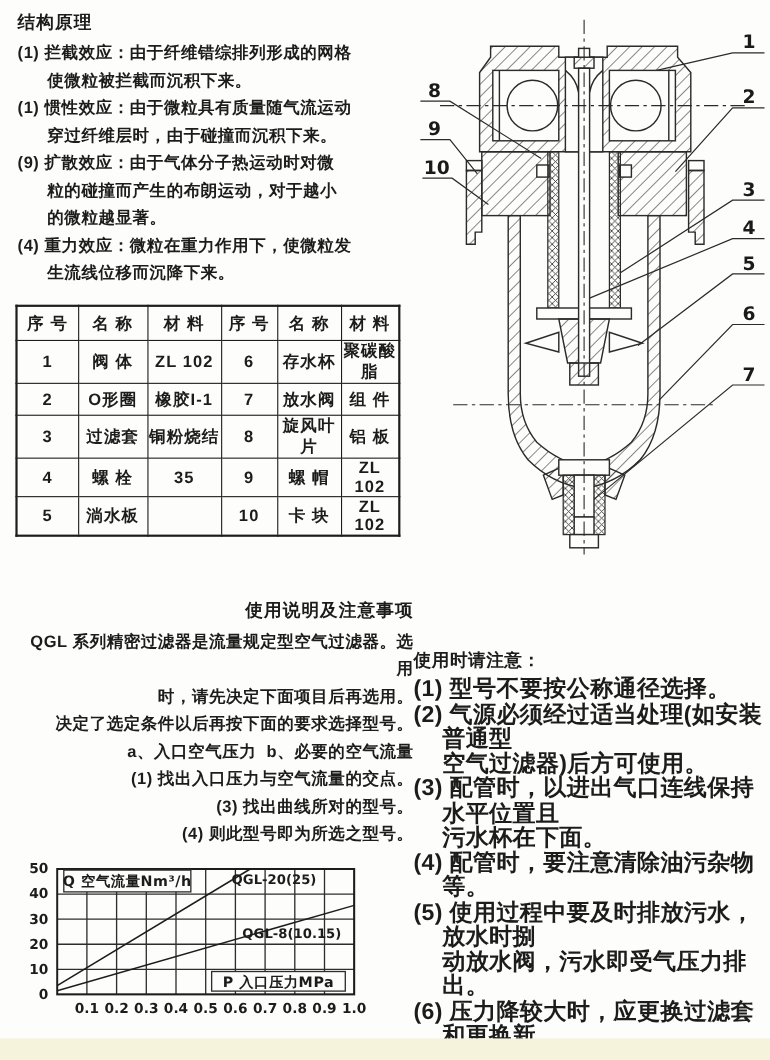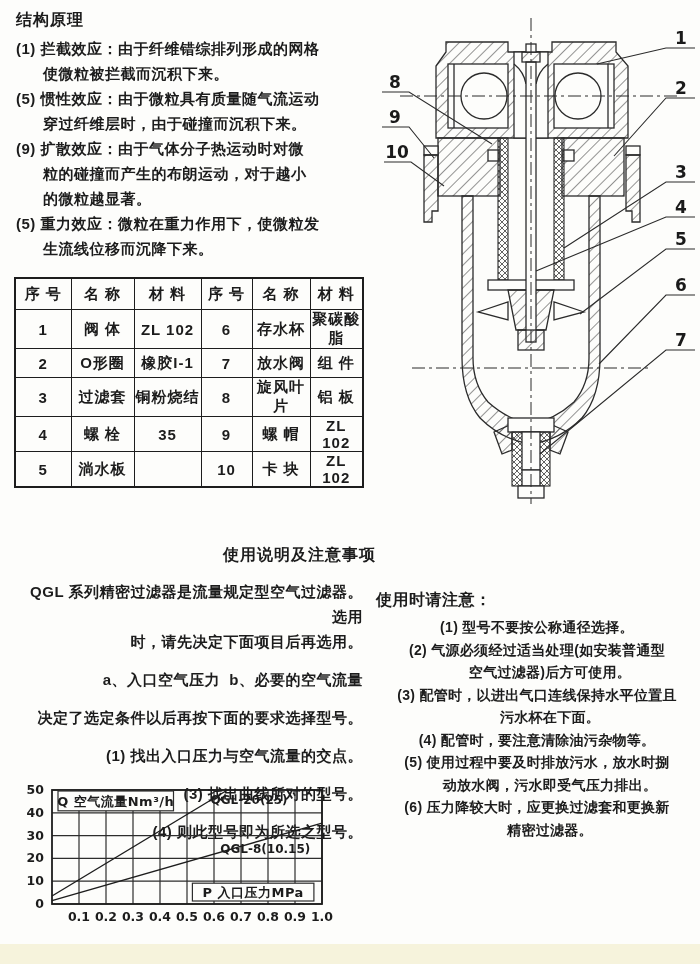--- a/index.html
+++ b/index.html
@@ -10,25 +10,25 @@
   }
   
   .sec{position:absolute;}
   .sec-title{font-size:16px;font-weight:700;letter-spacing:1px;margin:0 0 5px 0;}
   .titem{
     font-size:15px;font-weight:600;line-height:25px;letter-spacing:.5px;
     white-space:pre-wrap;padding-left:27px;text-indent:-27px;margin:0;
   }
   .pline{
     font-size:15px;font-weight:600;line-height:25px;letter-spacing:.5px;
-    white-space:pre-wrap;margin:13px;
+    white-space:pre-wrap;margin:0;
   }
   .hang{
-    font-size:14px;font-weight:600;line-height:22.5px;letter-spacing:.3px;
-    white-space:pre-wrap;padding-left:26px;text-indent:-26px;margin:0;text-align:center;
+    font-size:21px;font-weight:600;line-height:22.5px;letter-spacing:.3px;
+    white-space:pre-wrap;padding-left:26px;text-indent:-26px;margin:0;
   }
   #principles{left:16px;top:10px;width:352px;}
   #usage{left:14px;top:545px;width:362px;text-align:right;}
   #notes{left:376px;top:545px;width:322px;}
   #notes .sec-title{letter-spacing:.5px;margin-top:45px;}
   
   #parts-table-wrap{position:absolute;left:14px;top:277px;}
   table.parts{border-collapse:collapse;border:2.2px solid #1d1d1d;background:#fdfdfb;}
   table.parts td,table.parts th{
     border:1.6px solid #1d1d1d;text-align:center;vertical-align:middle;
@@ -58,26 +58,26 @@
 </style>
 </head>
 <body>
 
 <div class="page" style="background: rgb(253, 253, 251);">
 
   <div class="sec" id="principles">
     <div class="sec-title">结构原理</div>
     <div class="titem">(1) 拦截效应：由于纤维错综排列形成的网格
 使微粒被拦截而沉积下来。</div>
-    <div class="titem">(5) 惯性效应：由于微粒具有质量随气流运动
+    <div class="titem">(1) 惯性效应：由于微粒具有质量随气流运动
 穿过纤维层时，由于碰撞而沉积下来。</div>
     <div class="titem">(9) 扩散效应：由于气体分子热运动时对微
 粒的碰撞而产生的布朗运动，对于越小
 的微粒越显著。</div>
-    <div class="titem">(5) 重力效应：微粒在重力作用下，使微粒发
+    <div class="titem">(4) 重力效应：微粒在重力作用下，使微粒发
 生流线位移而沉降下来。</div>
   </div>
 
   <div id="parts-table-wrap">
     <table class="parts">
       <colgroup>
         <col style="width:56px">
           <col style="width:63px">
           <col style="width:67px">
         <col style="width:51px">
@@ -220,22 +220,22 @@
     <text class="cnum" x="299" y="340">7</text>
     <text class="cnum" x="13" y="82">8</text>
     <text class="cnum" x="13" y="117">9</text>
     <text class="cnum" x="15" y="152">10</text>
   </svg>
 
   <div class="sec" id="usage">
     <div class="sec-title">使用说明及注意事项</div>
     <div class="pline">QGL 系列精密过滤器是流量规定型空气过滤器。选用
 时，请先决定下面项目后再选用。</div>
+    <div class="pline">决定了选定条件以后再按下面的要求选择型号。</div>
     <div class="pline">a、入口空气压力  b、必要的空气流量</div>
-    <div class="pline">决定了选定条件以后再按下面的要求选择型号。</div>
     <div class="pline">(1) 找出入口压力与空气流量的交点。</div>
     <div class="pline">(3) 找出曲线所对的型号。</div>
     <div class="pline">(4) 则此型号即为所选之型号。</div>
   </div>
 
   <div class="sec" id="notes">
     <div class="sec-title">使用时请注意：</div>
     <div class="hang">(1) 型号不要按公称通径选择。</div>
     <div class="hang">(2) 气源必须经过适当处理(如安装普通型
 空气过滤器)后方可使用。</div>

